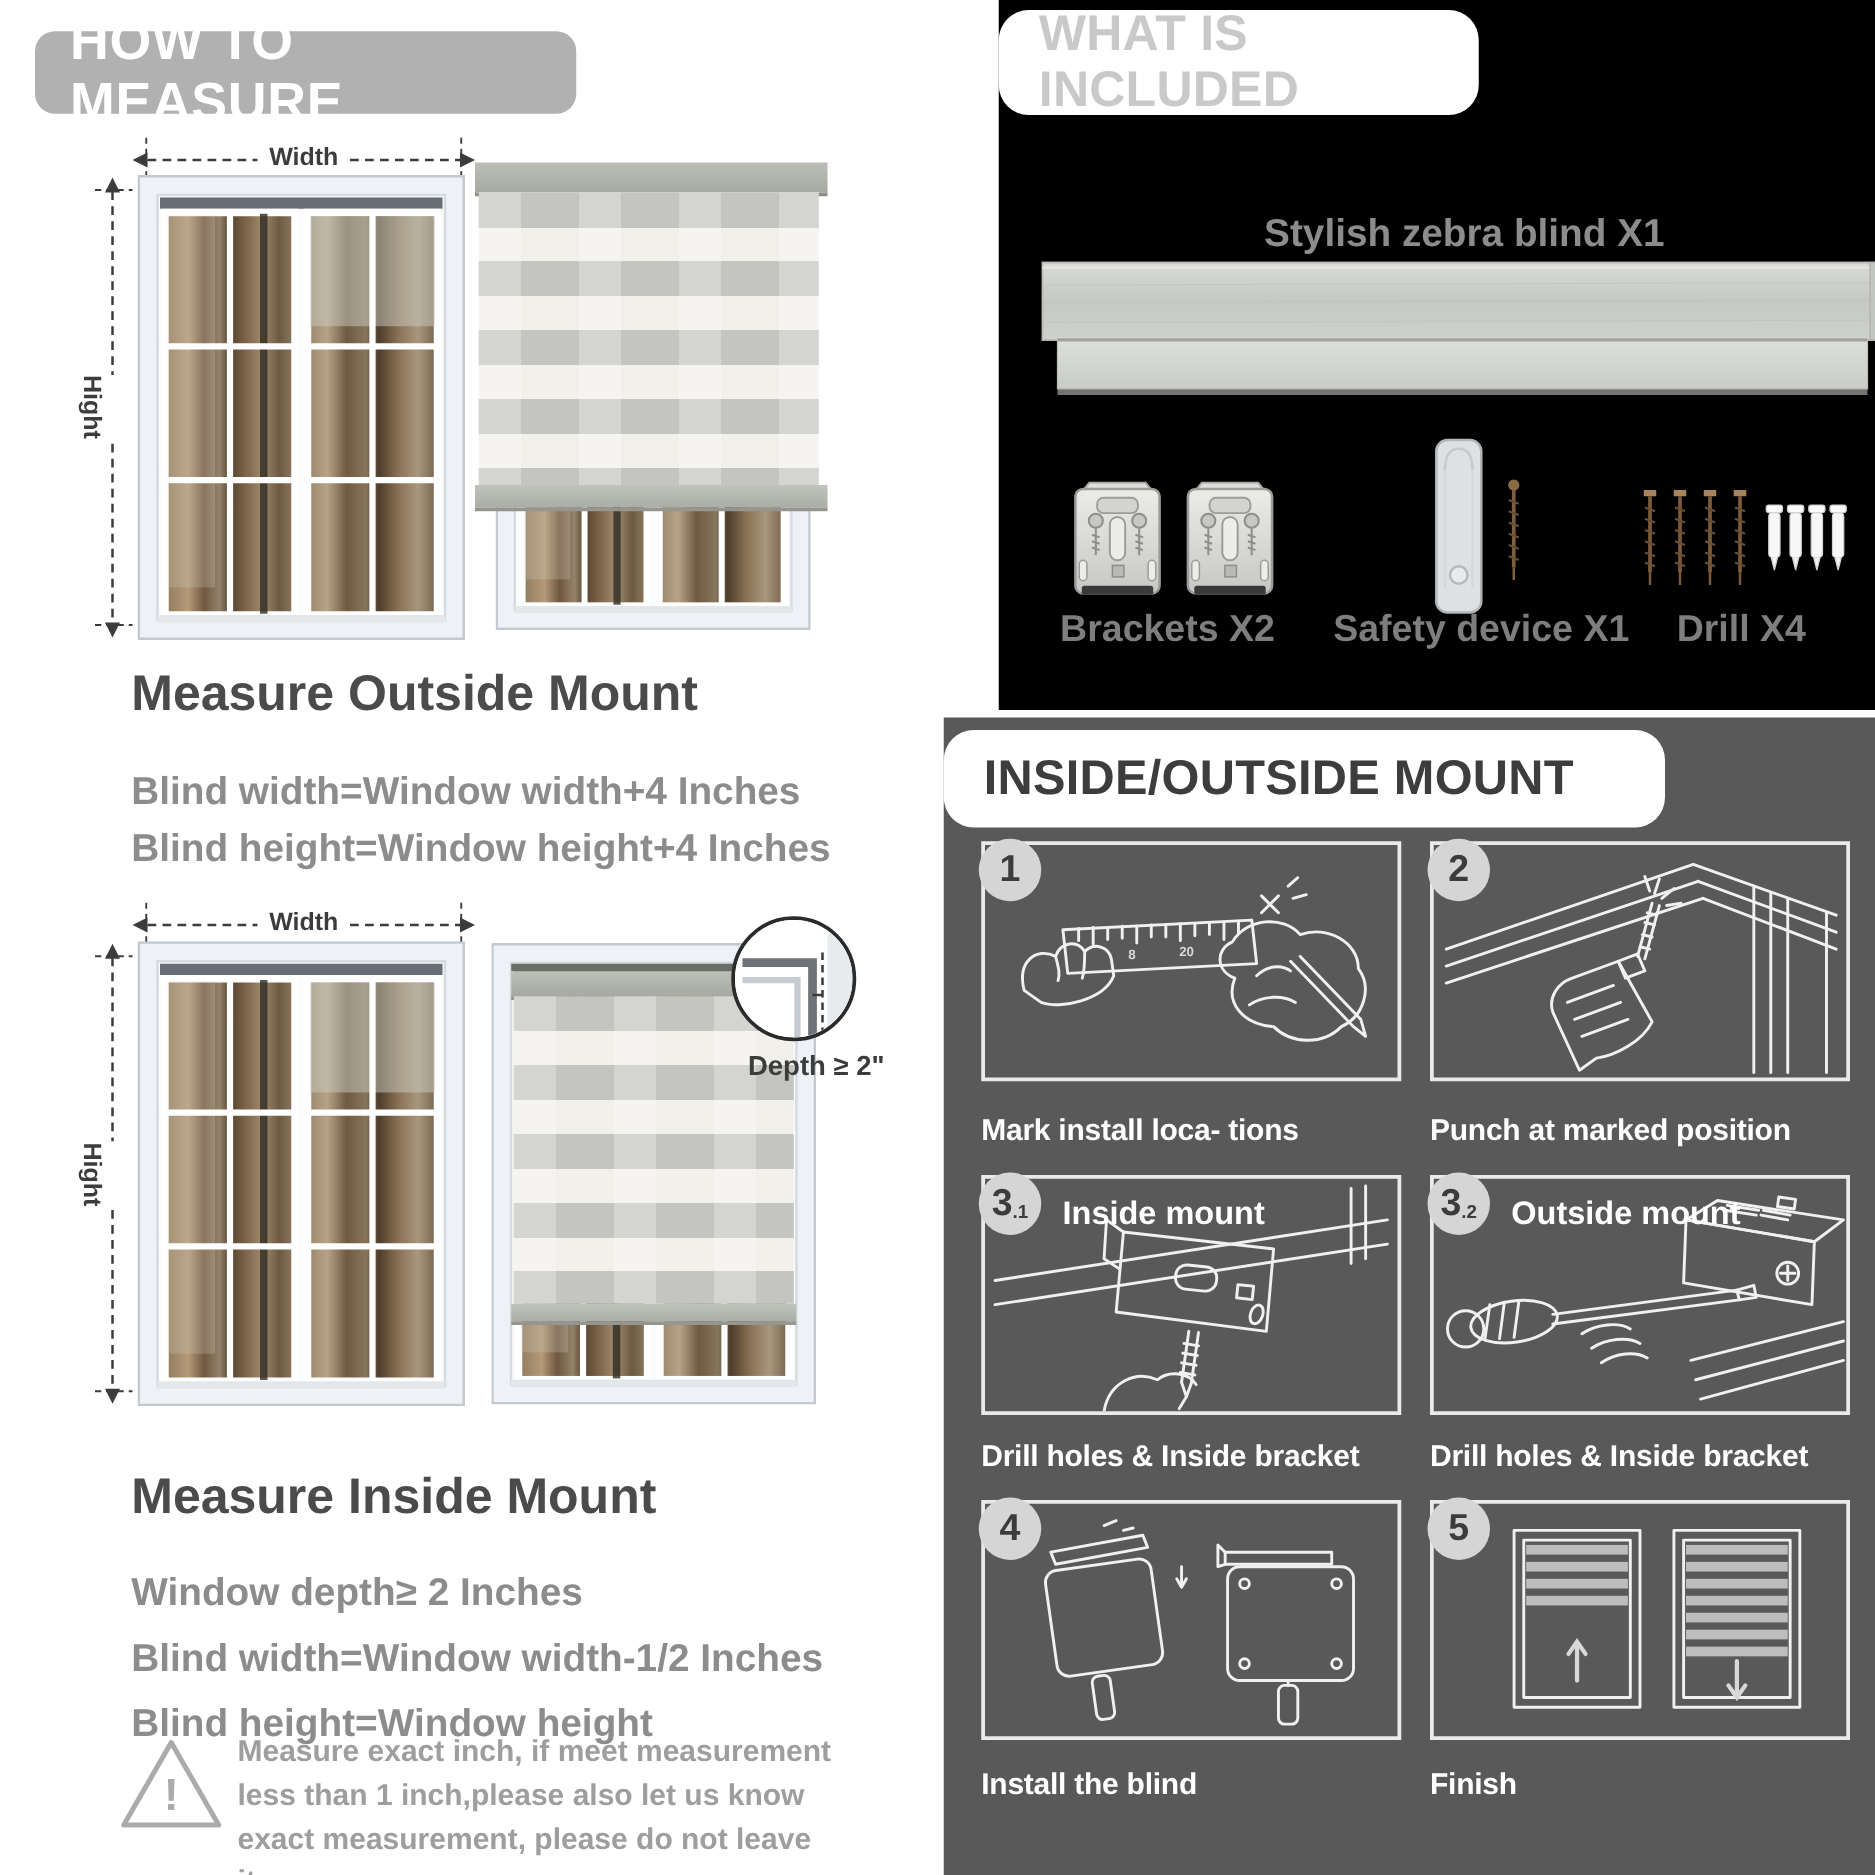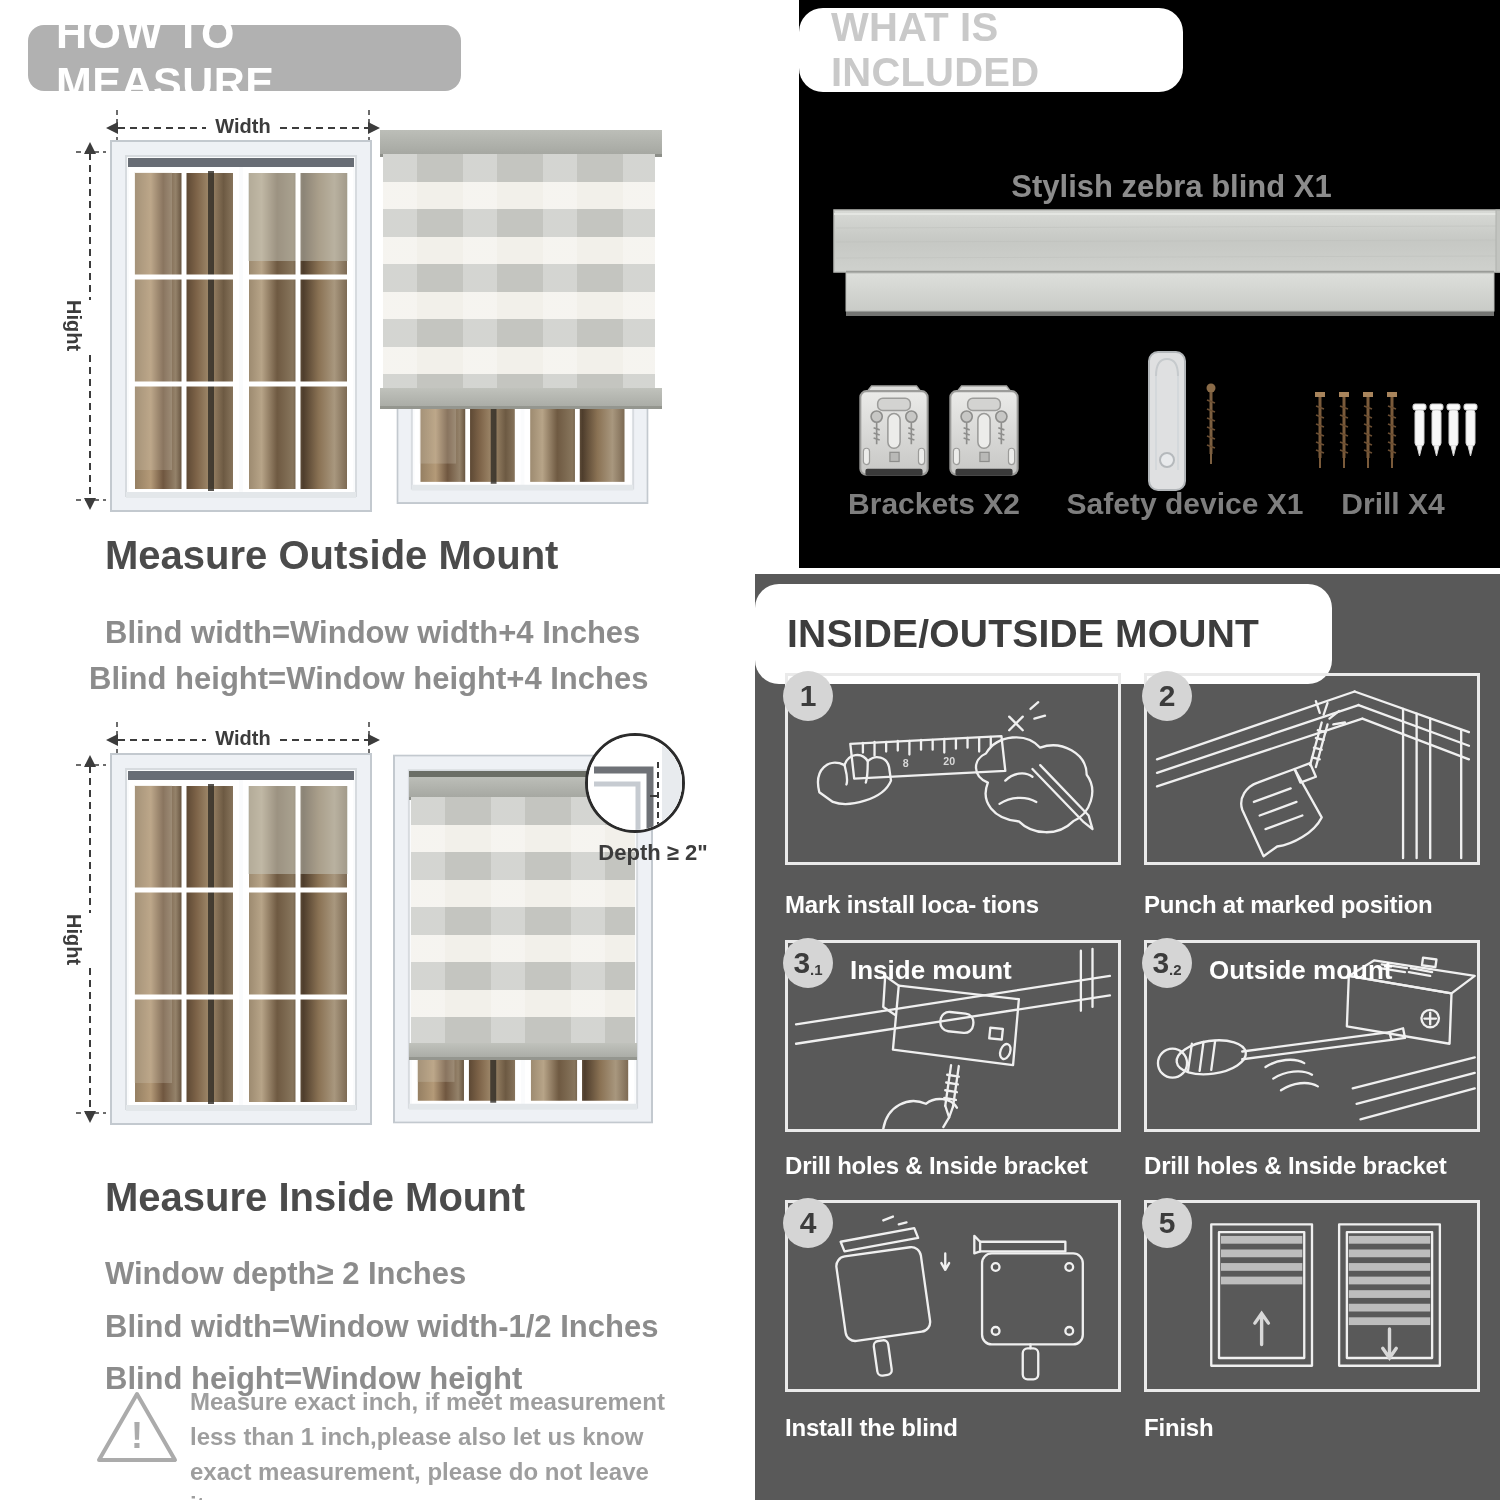--- a/index.html
+++ b/index.html
@@ -151,21 +151,21 @@
     <svg class="abs" style="left:15px;top:16px;" width="255" height="358" viewBox="0 0 262 372">
         <use href="#sym-window"></use>
       </svg>
     <div class="abs cassette" style="left:0;top:0;width:282px;height:24px;"></div>
     <div class="abs shade" style="left:3px;top:24px;width:272px;height:234px;"></div>
     <div class="abs botrail" style="left:0;top:258px;width:282px;height:18px;"></div>
   </div>
 
   <div class="abs title-dark" style="left:105px;top:533px;">Measure Outside Mount</div>
   <div class="abs line-gray" style="left:105px;top:592px;">Blind width=Window width+4 Inches</div>
-  <div class="abs line-gray" style="left:89px;top:638px;">Blind height=Window height+4 Inches</div>
+  <div class="abs line-gray" style="left:105px;top:638px;">Blind height=Window height+4 Inches</div>
 
   <div class="abs" style="left:104px;top:722px;width:278px;height:36px;">
     <svg width="278" height="36" viewBox="0 0 278 36">
       <g stroke="#3c3c3c" stroke-width="2" fill="none">
         <line x1="13" y1="0" x2="13" y2="36" stroke-dasharray="5 4" stroke-width="1.5"></line>
         <line x1="265" y1="0" x2="265" y2="36" stroke-dasharray="5 4" stroke-width="1.5"></line>
         <line x1="14" y1="18" x2="102" y2="18" stroke-dasharray="7 5"></line>
         <line x1="176" y1="18" x2="264" y2="18" stroke-dasharray="7 5"></line>
       </g>
       <polygon points="2,18 14,12 14,24" fill="#3c3c3c"></polygon>
@@ -318,21 +318,21 @@
       </g>
     </svg>
 
     <div class="abs lbl-item" style="left:30px;top:487px;width:210px;">Brackets X2</div>
     <div class="abs lbl-item" style="left:252px;top:487px;width:268px;text-align:center;">Safety device X1</div>
     <div class="abs lbl-item" style="left:505px;top:487px;width:178px;">Drill X4</div>
   </div>
 
   <div class="abs" style="left:755px;top:574px;width:745px;height:926px;background:#595959;">
 
-    <div class="abs hdr-white" style="left:0;top:10px;width:545px;height:100px;font-size:39px;color:#3d3d3d;">
+    <div class="abs hdr-white" style="left:0;top:10px;width:545px;height:78px;font-size:39px;color:#3d3d3d;">
       <span>INSIDE/OUTSIDE MOUNT</span>
     </div>
 
     <div class="abs stepbox" style="left:30px;top:99px;width:336px;height:192px;">
       <div class="badge">
         <span class="n">1</span>
         <span class="s"></span>
       </div>
       <svg width="330" height="186" viewBox="0 0 336 192">
         <g stroke="#f0f0f0" stroke-width="2.4" fill="none" stroke-linecap="round" stroke-linejoin="round">

